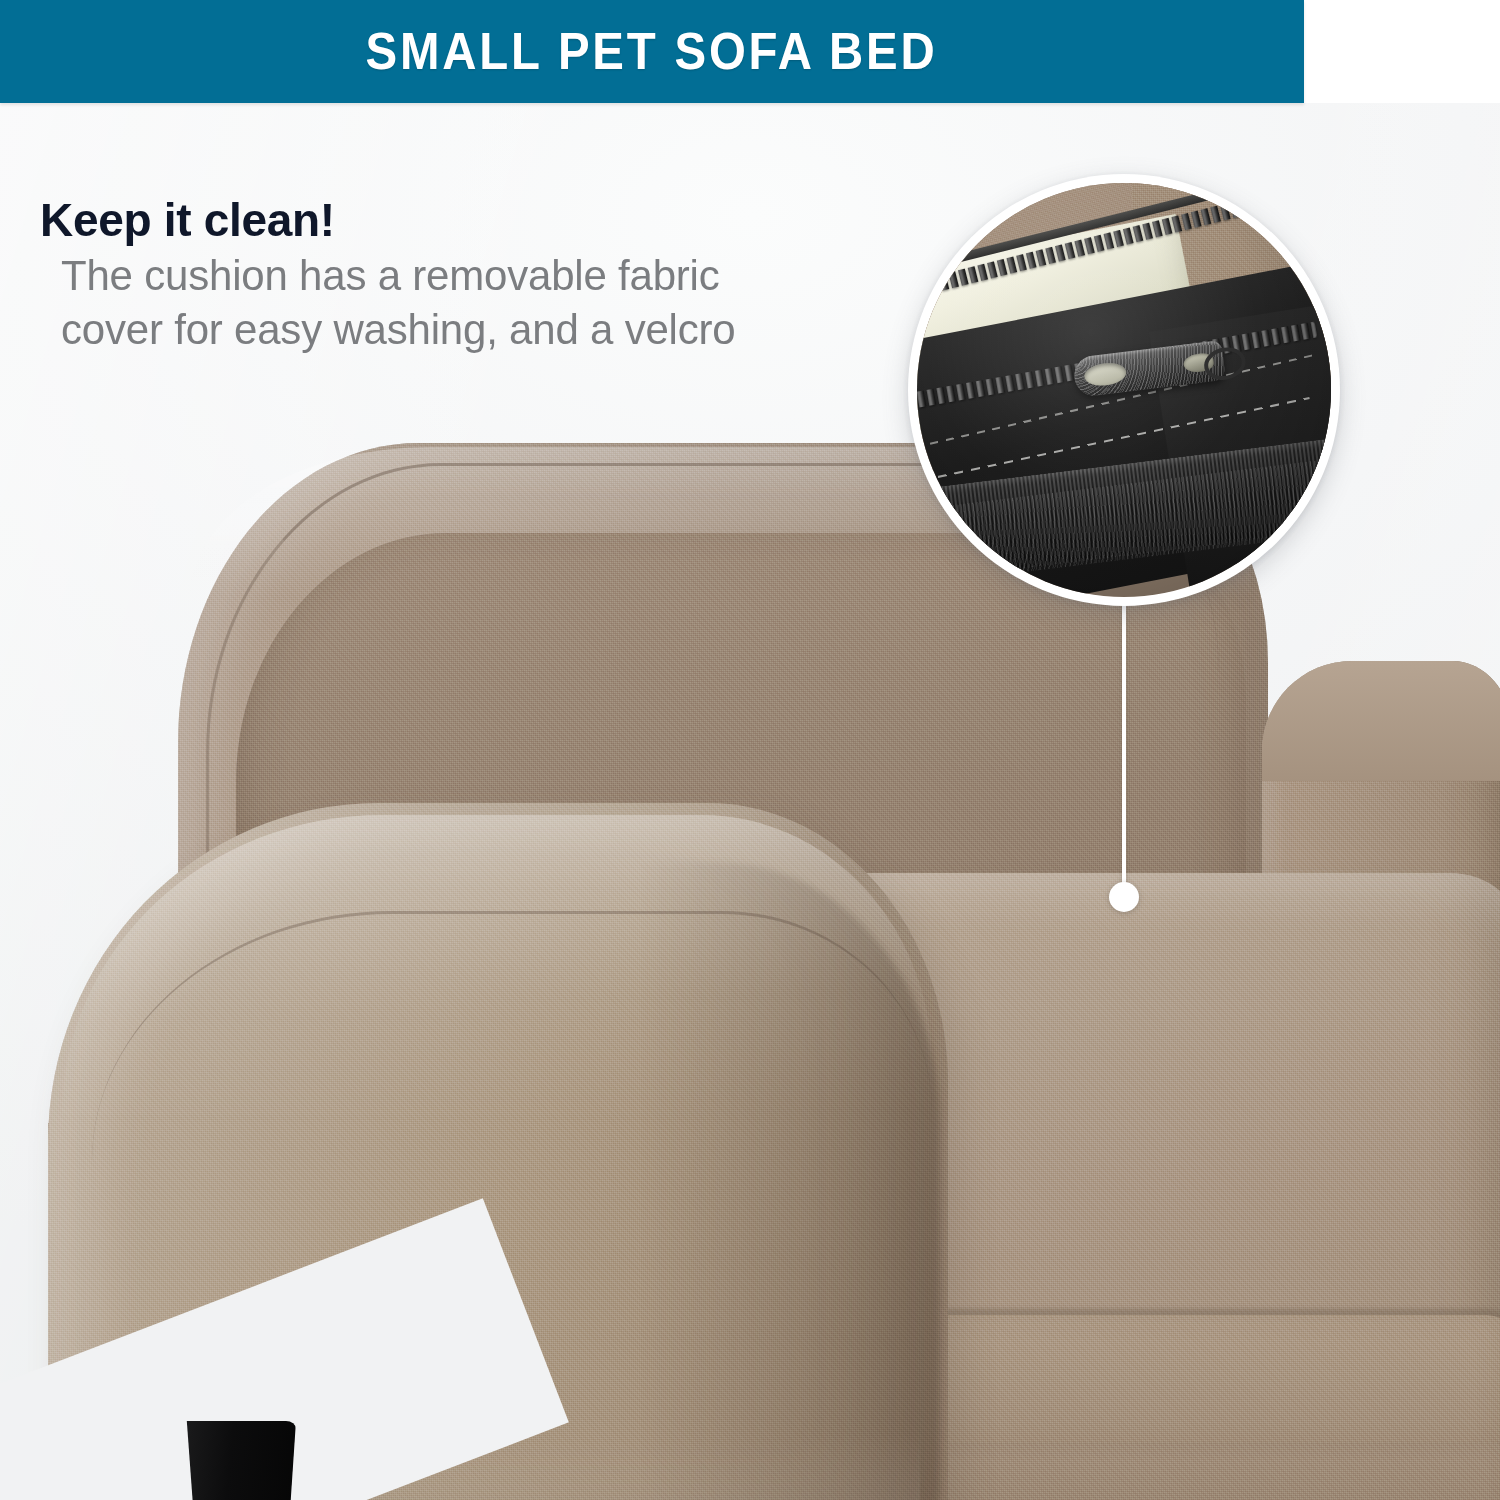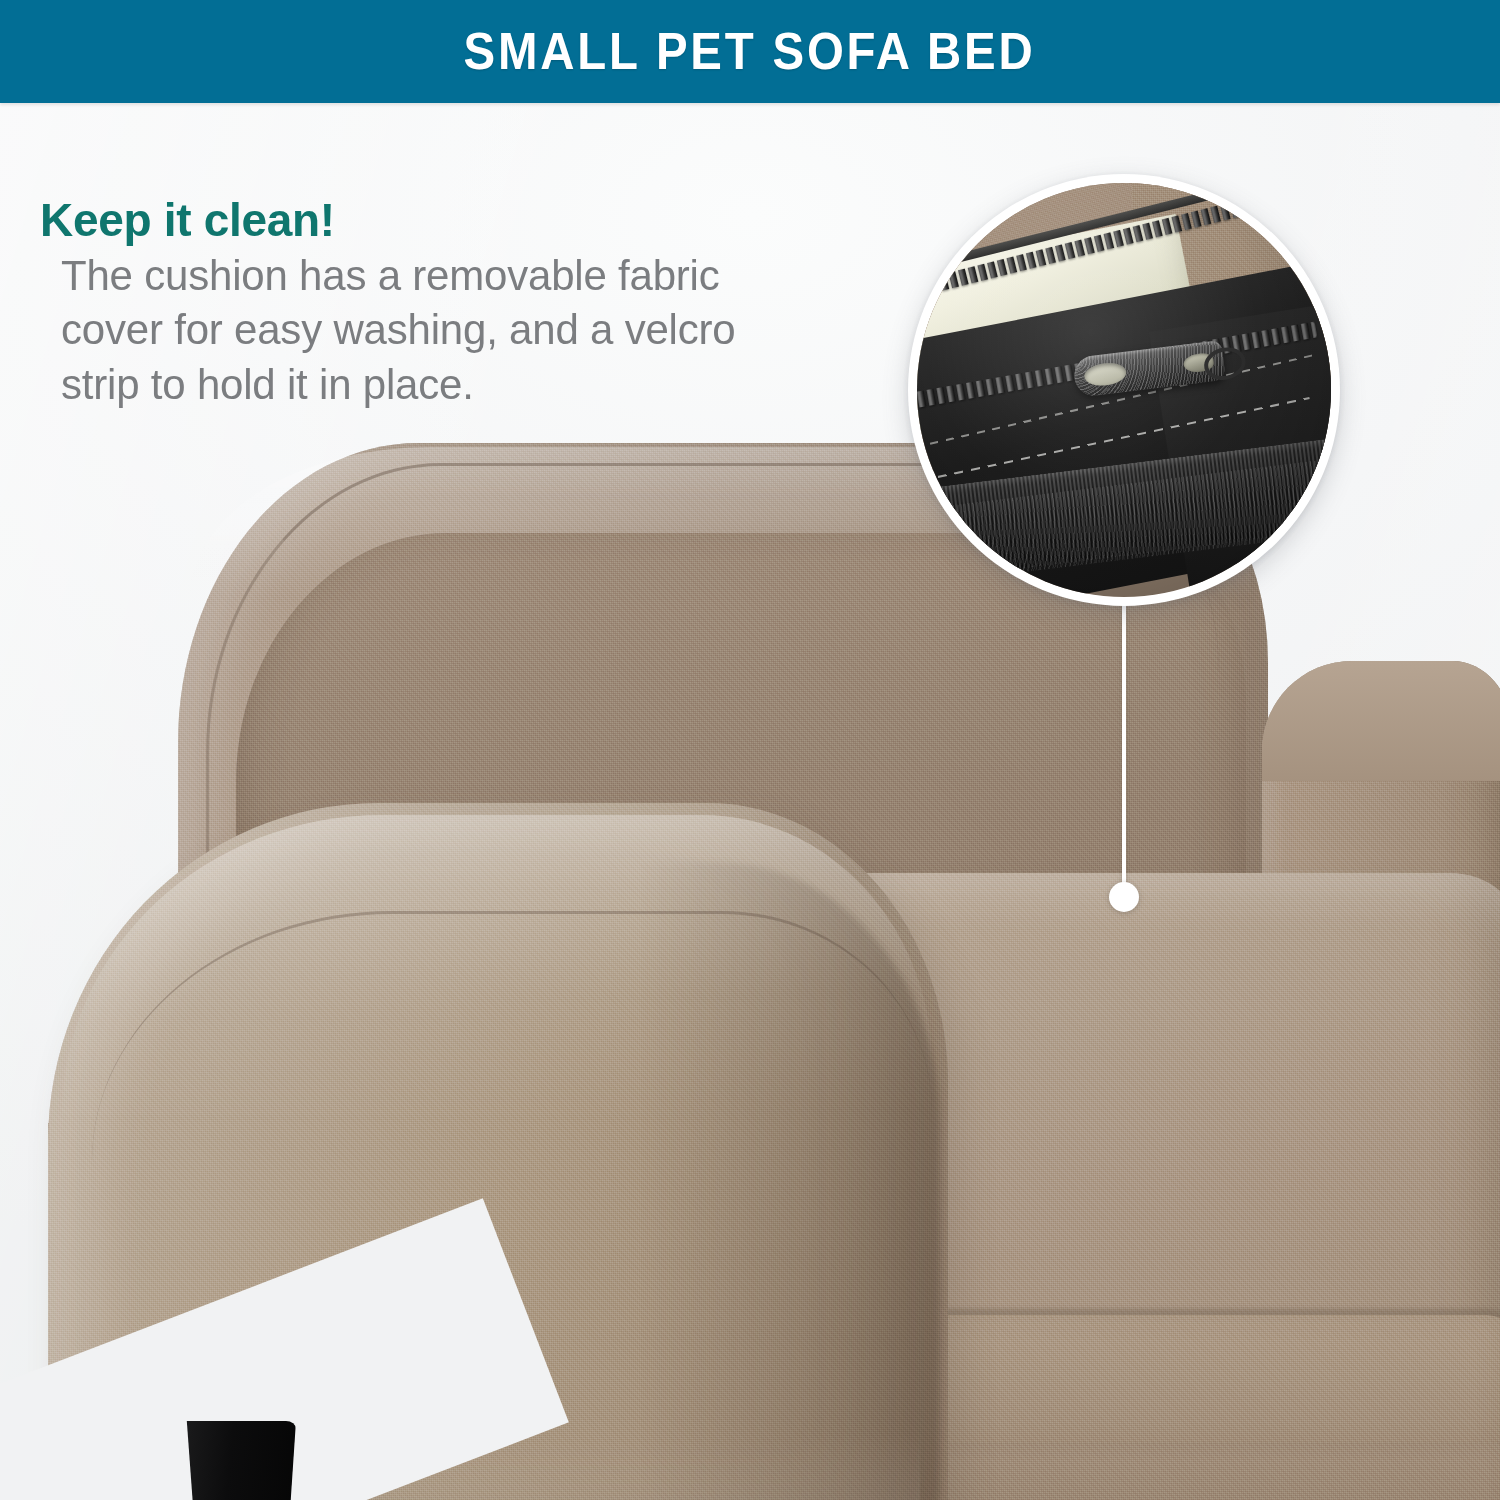--- a/index.html
+++ b/index.html
@@ -6,21 +6,21 @@
   html,body{margin:0;padding:0;}
   body{
     width:1500px;height:1500px;overflow:hidden;
     font-family:"Liberation Sans","DejaVu Sans",sans-serif;
     background:#ffffff;
   }
   #stage{position:relative;width:1500px;height:1500px;overflow:hidden;}
 
   
   .banner{
-    position:absolute;left:0;top:0;width:1500px;height:103px;
+    position:absolute;left:0;top:0;width:1304px;height:103px;
     background:#026E95;
     display:flex;align-items:center;justify-content:center;
     box-shadow:0 2px 3px rgba(0,0,0,.10);
     z-index:40;
   }
   .banner-title{
     color:#ffffff;
     font-family:"Liberation Sans Narrow","Liberation Sans","DejaVu Sans Condensed",sans-serif;
     font-weight:700;
     font-size:51px;
@@ -48,21 +48,21 @@
     background:radial-gradient(50% 50% at 50% 50%, rgba(110,118,128,.22) 0%, rgba(110,118,128,0) 72%);
     filter:blur(6px);
     z-index:2;pointer-events:none;
   }
 
   
   .copy{position:absolute;left:40px;top:196px;width:860px;z-index:30;}
   .copy h2{
     margin:0 0 4px 0;
     font-size:46px;line-height:1.06;
-    font-weight:700;color:#0f766e;
+    font-weight:700;color:#0f172a;
     letter-spacing:-.3px;
   }
   .copy p{
     margin:0;
     font-size:42px;line-height:1.30;
     font-weight:400;color:#7b7d80;
     letter-spacing:-.2px;
   }
   .copy p span{display:block;margin-left:21px;}
 
@@ -393,21 +393,20 @@
 
   <div class="banner">
     <div class="banner-title">SMALL PET SOFA BED</div>
   </div>
 
   <div class="copy">
     <h2>Keep it clean!</h2>
     <p>
       <span>The cushion has a removable fabric</span>
       <span>cover for easy washing, and a velcro</span>
-      <span>strip to hold it in place.</span>
     </p>
   </div>
 
   <div class="sofa">
 
     <div class="backrest">
         <div class="weave"></div>
       </div>
     <div class="backrest-top-hl"></div>
     <div class="backrest-inner">

